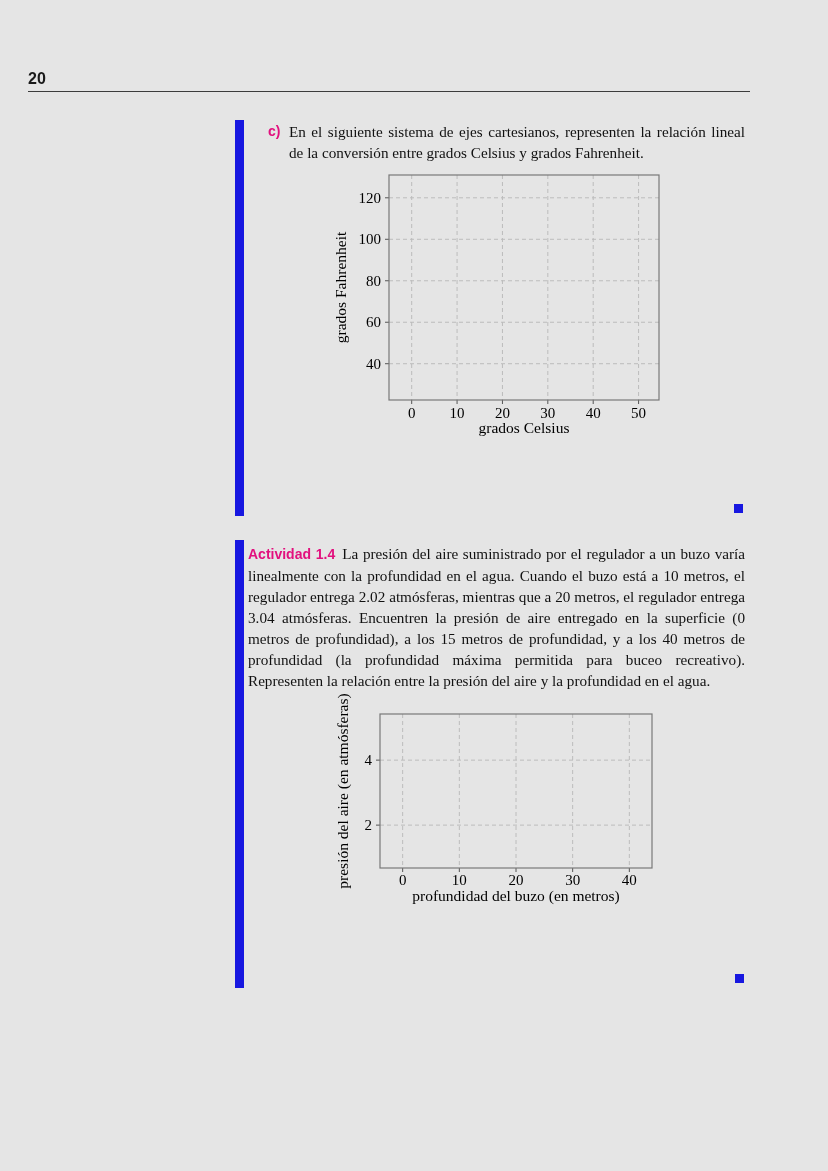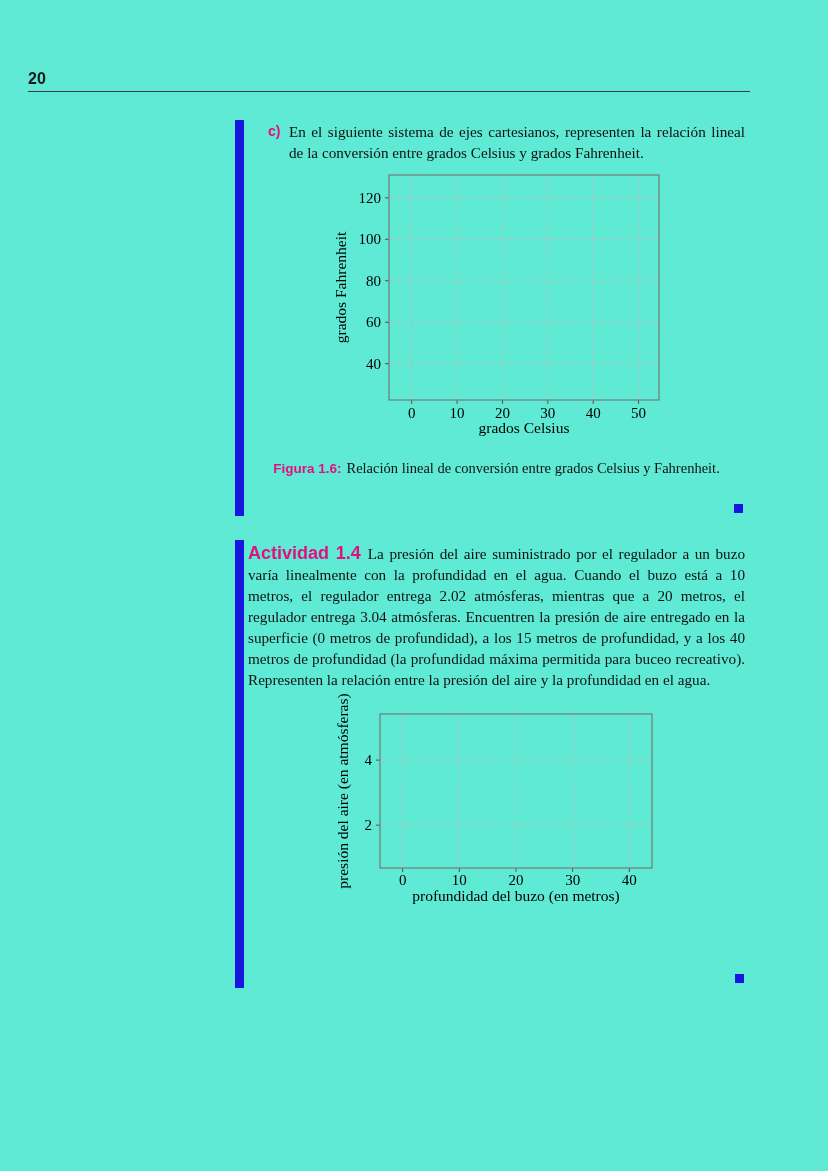--- a/index.html
+++ b/index.html
@@ -1,18 +1,18 @@
 <!DOCTYPE html>
 <html><head>
 <meta charset="utf-8">
 <style>
   * { margin:0; padding:0; box-sizing:border-box; }
   html,body { background:#ffffff; }
   .page {
-    position:relative; width:828px; height:1171px; background:#5eead4;
+    position:relative; width:828px; height:1171px; background:#e5e5e5;
     font-family:"Liberation Serif", serif; color:#111; overflow:hidden;
   }
   .page-number {
     position:absolute; left:28px; top:70px;
     font-family:"Liberation Sans", sans-serif; font-weight:bold; font-size:16px; color:#1a1a1a;
   }
   .header-rule {
     position:absolute; left:28px; top:91px; width:722px; height:1px; background:#3c3c3c;
   }
   .accent-bar {
@@ -49,21 +49,21 @@
   .end-square {
     position:absolute; width:9px; height:9px; background:#1717e0;
   }
   .square-1 { left:734px; top:504px; }
   .square-2 { left:735px; top:974px; }
   .activity-paragraph {
     position:absolute; left:248px; top:543px; width:497px;
     font-size:15.2px; line-height:21px; text-align:justify;
   }
   .activity-label {
-    font-family:"Liberation Sans", sans-serif; font-weight:bold; font-size:18px; color:#e2107e;
+    font-family:"Liberation Sans", sans-serif; font-weight:bold; font-size:14px; color:#e2107e;
     margin-right:7px;
   }
 </style>
 </head>
 <body>
 
 <div class="page">
 
   <span class="page-number">20</span>
   <div class="header-rule"></div>
@@ -107,23 +107,20 @@
       <line x1="55" y1="69.28571428571428" x2="59" y2="69.28571428571428" class="tick"></line>
       <text x="51" y="74.28571428571428" text-anchor="end" class="ticklabel">100</text>
       <line x1="59" y1="27.811059907834103" x2="329" y2="27.811059907834103" class="grid"></line>
       <line x1="55" y1="27.811059907834103" x2="59" y2="27.811059907834103" class="tick"></line>
       <text x="51" y="32.81105990783411" text-anchor="end" class="ticklabel">120</text>
       <rect x="59" y="5" width="270" height="225" class="axbox"></rect>
       <text x="194" y="263" text-anchor="middle" class="axlabel">grados Celsius</text>
       <text x="16" y="117.5" text-anchor="middle" class="axlabel" transform="rotate(-90 16 117.5)">grados Fahrenheit</text>
     </svg>
 
-  <div class="figure-caption caption-1">
-    <span class="caption-label">Figura 1.6:</span><span>Relación lineal de conversión entre grados Celsius y Fahrenheit.</span>
-  </div>
 
   <div class="end-square square-1"></div>
 
   <div class="accent-bar bar-2"></div>
 
   <div class="activity-paragraph">
     <span class="activity-label">Actividad 1.4</span><span>La presión del aire suministrado por el regulador a un buzo varía linealmente con la profundidad en el agua. Cuando el buzo está a 10 metros, el regulador entrega 2.02 atmósferas, mientras que a 20 metros, el regulador entrega 3.04 atmósferas. Encuentren la presión de aire entregado en la superficie (0 metros de profundidad), a los 15 metros de profundidad, y a los 40 metros de profundidad (la profundidad máxima permitida para buceo recreativo). Representen la relación entre la presión del aire y la profundidad en el agua.</span>
   </div>
 
   <svg class="chart-svg chart-2" width="352" height="210">

